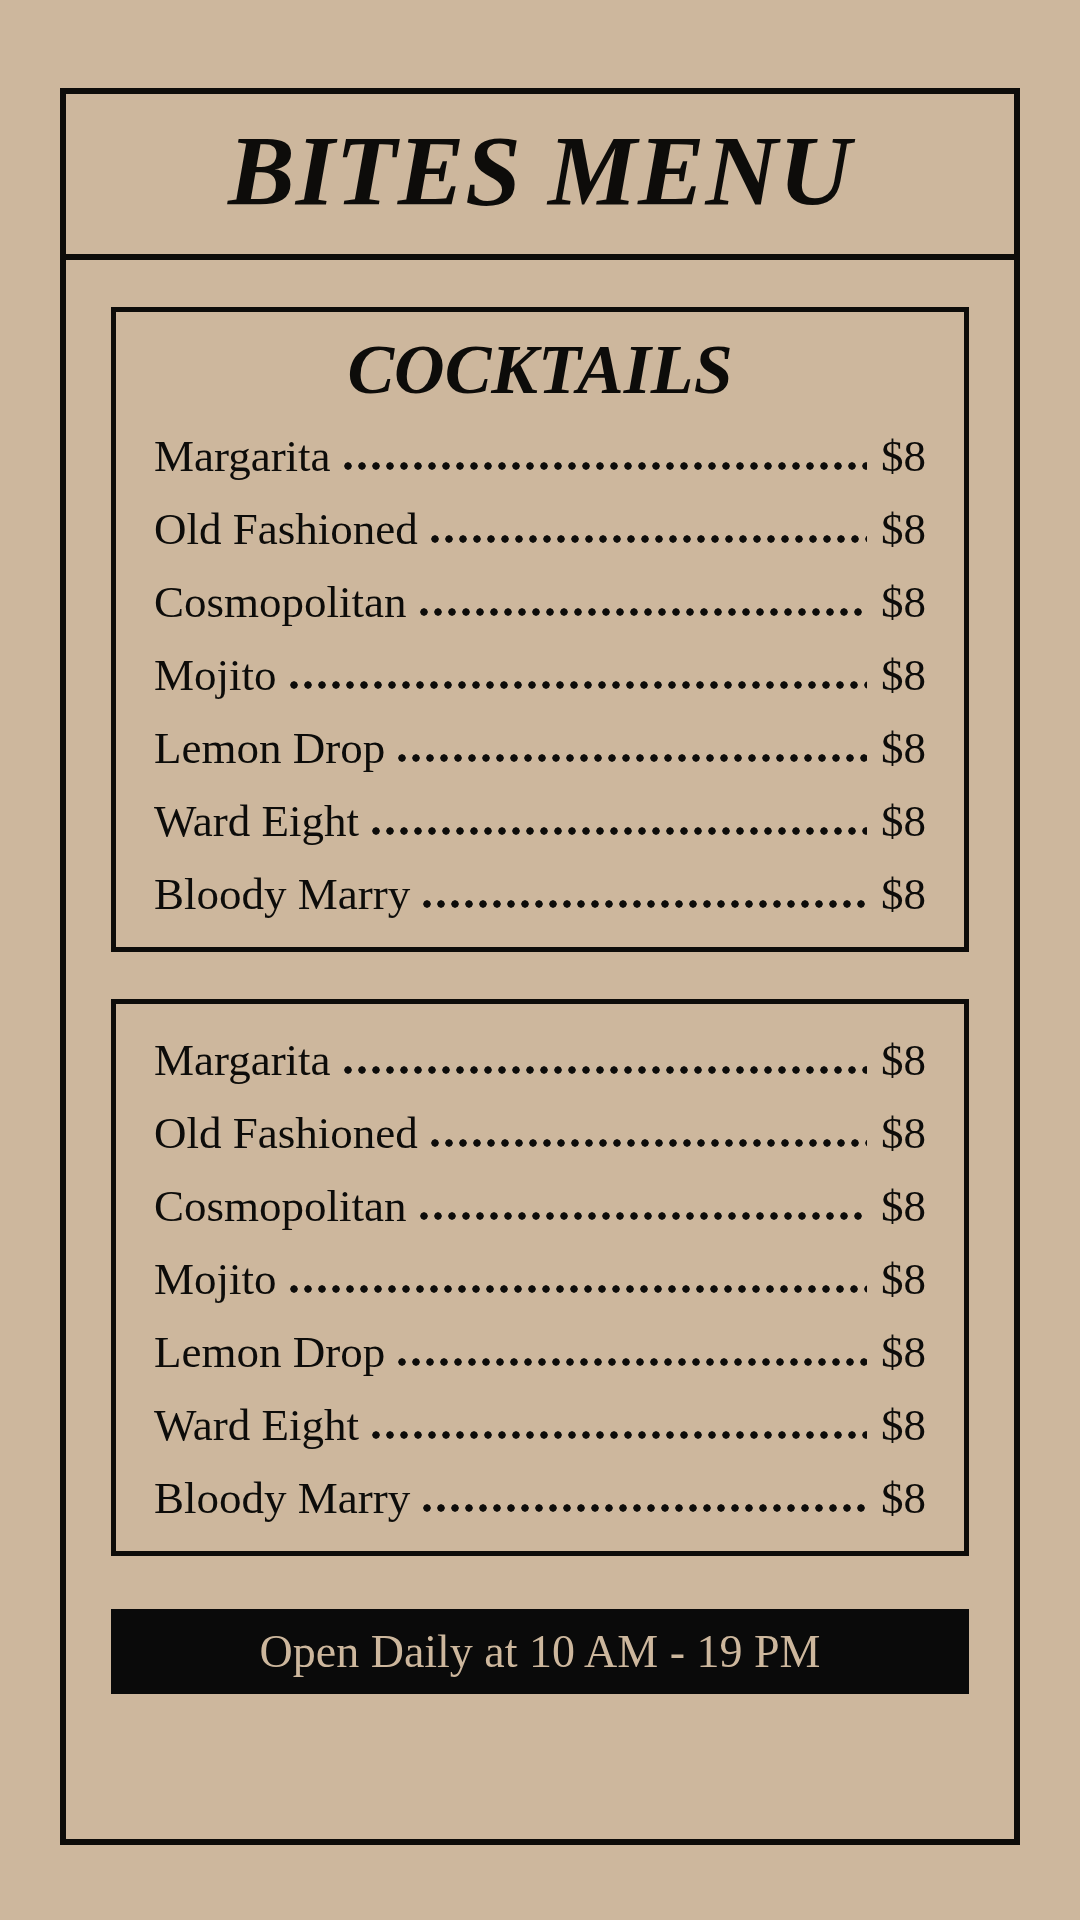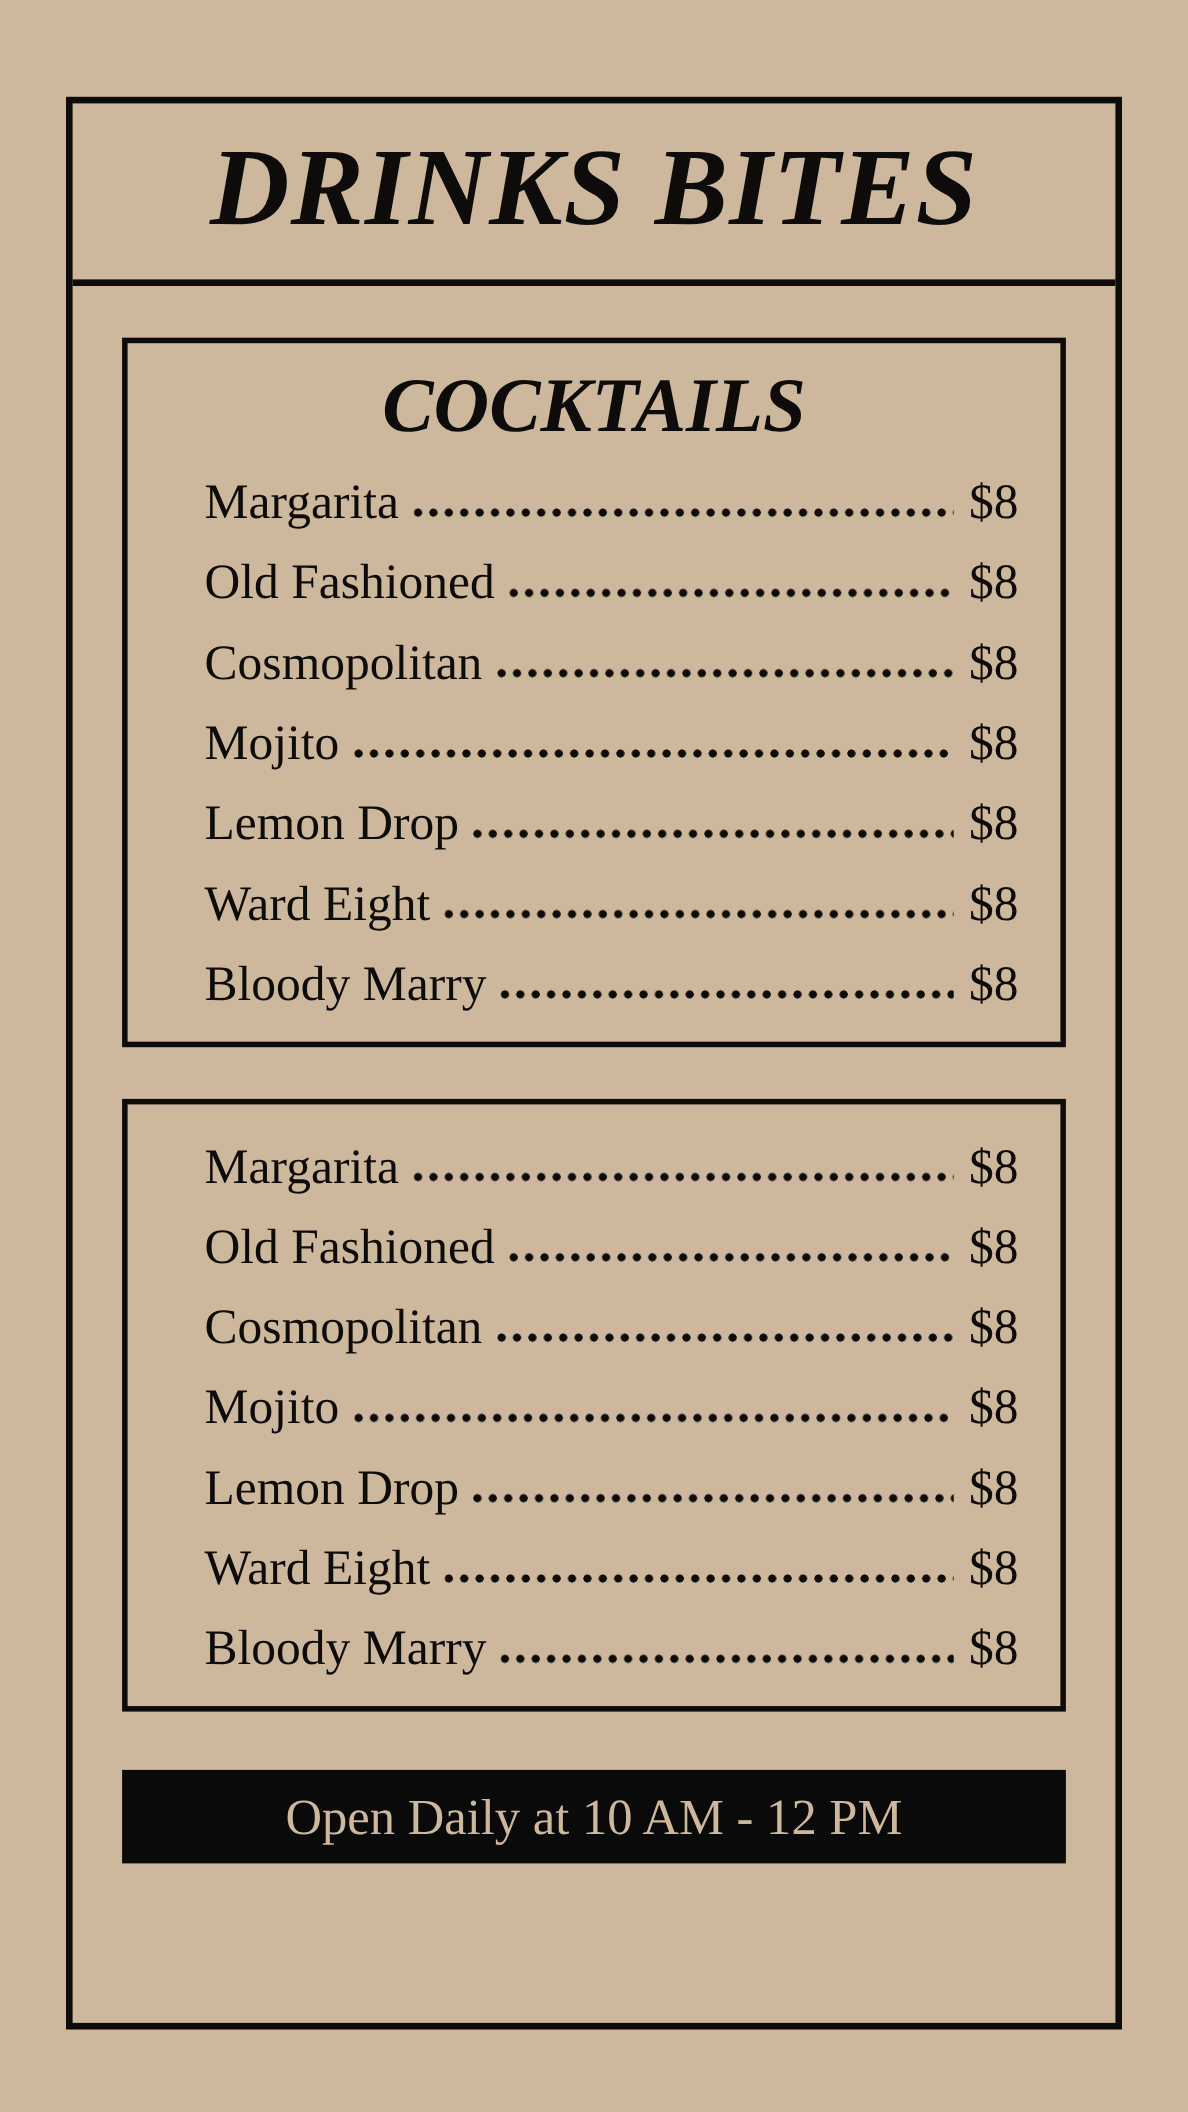--- a/index.html
+++ b/index.html
@@ -53,21 +53,21 @@
   }
   .section-box + .section-box { margin-top: 47px; }
   .section-heading {
     text-align: center;
     font-size: 70px;
     font-weight: bold;
     font-style: italic;
     line-height: 1.25;
     white-space: nowrap;
   }
-  .items { margin-top: 6px; margin-left: 32px; }
+  .items { margin-top: 6px; }
   .menu-row {
     display: flex;
     align-items: baseline;
     font-size: 45px;
     line-height: 73px;
     height: 73px;
   }
   .item-name { white-space: nowrap; }
   .leader {
     flex: 1;
@@ -90,21 +90,21 @@
     justify-content: center;
     font-size: 46px;
     white-space: nowrap;
   }
 </style>
 </head>
 <body>
 
 <div class="outer-frame">
   <div class="header">
-    <h1 class="title">DRINKS BITES</h1>
+    <h1 class="title">BITES MENU</h1>
   </div>
   <div class="content">
     <div id="sections">
   <section class="section-box">
     <h2 class="section-heading">COCKTAILS</h2>
     <div class="items">
   <div class="menu-row">
     <span class="item-name">Margarita</span>
     <span class="leader"></span>
     <span class="item-price">$8</span>
@@ -188,16 +188,16 @@
 
   <div class="menu-row">
     <span class="item-name">Bloody Marry</span>
     <span class="leader"></span>
     <span class="item-price">$8</span>
   </div>
 </div>
   </section>
 </div>
     <div class="footer-bar">
-      <span>Open Daily at 10 AM - 12 PM</span>
+      <span>Open Daily at 10 AM - 19 PM</span>
     </div>
   </div>
 </div>
 
 </body></html>

